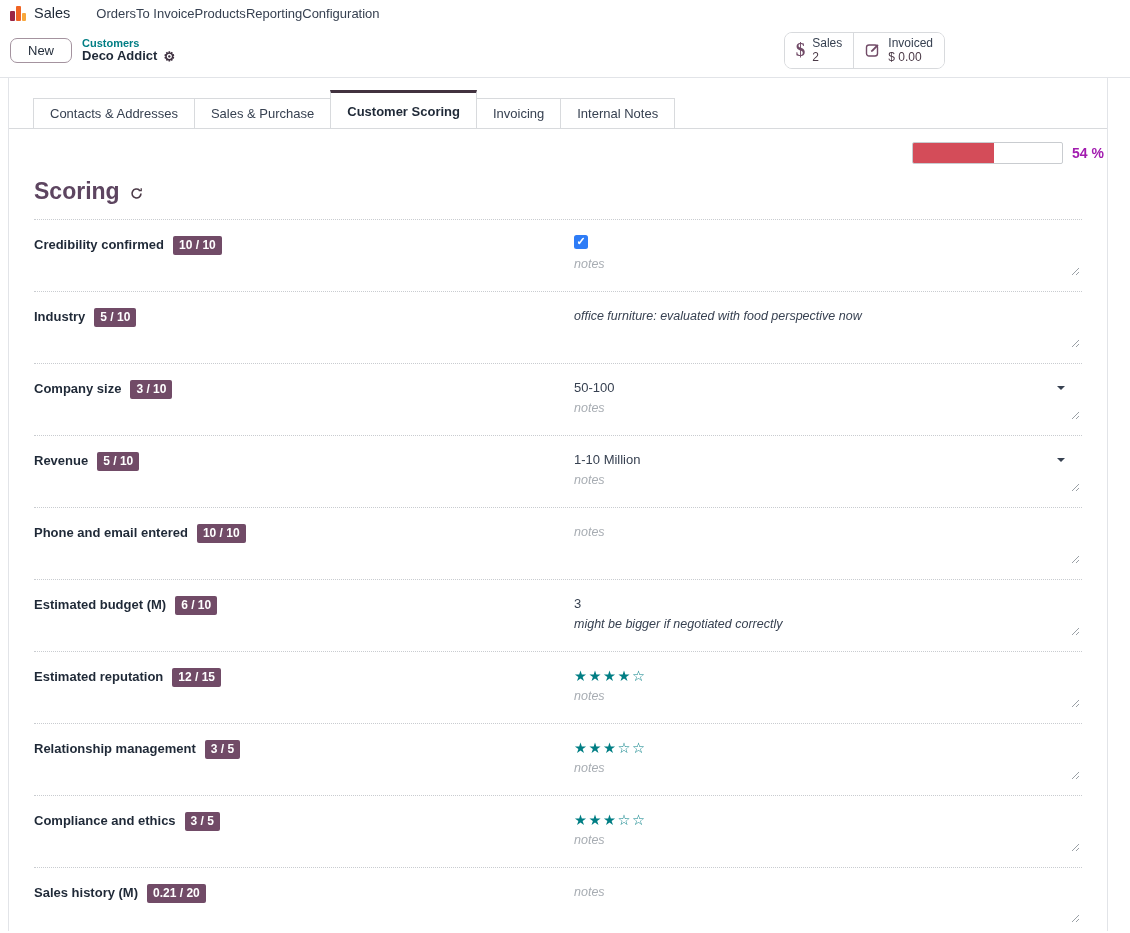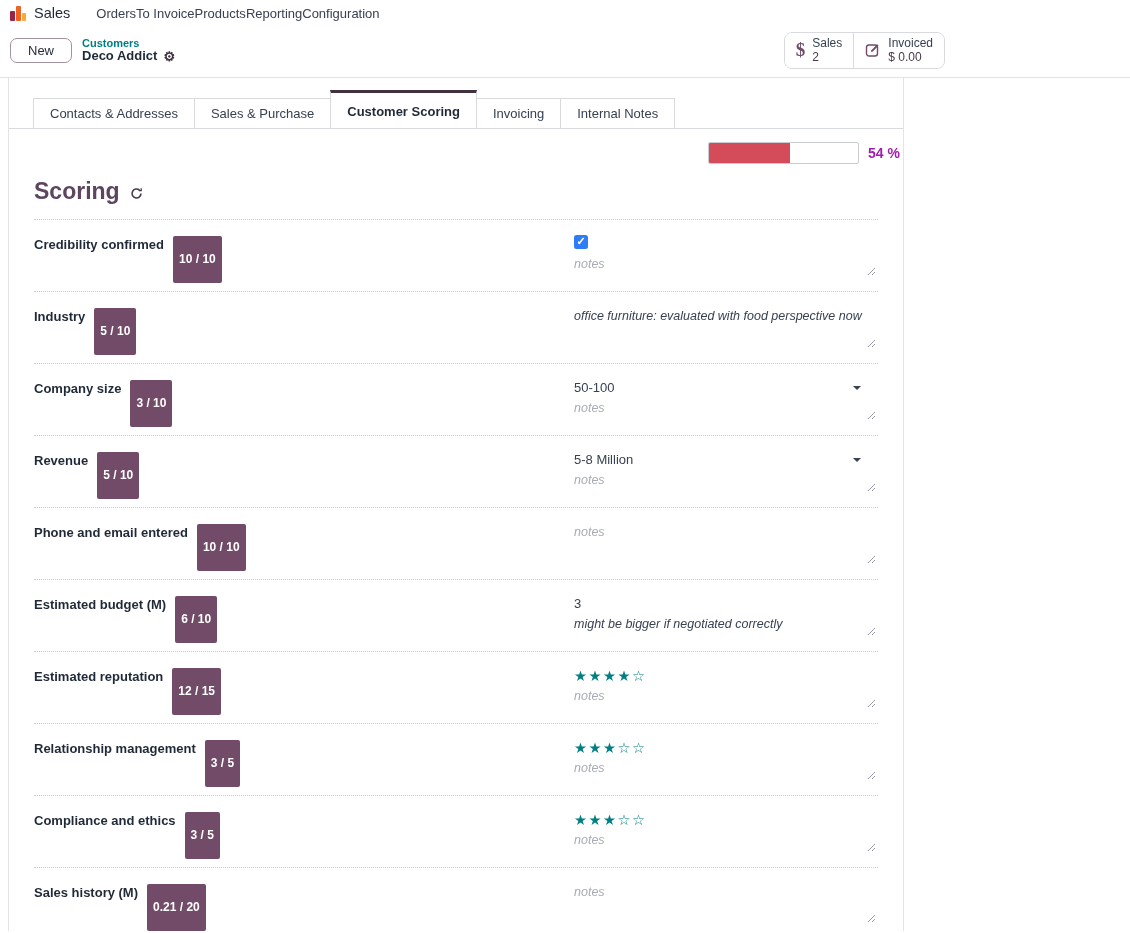--- a/index.html
+++ b/index.html
@@ -30,21 +30,21 @@
                border-radius:8px; overflow:hidden; background:#fff; }
   .statbtn { display:flex; align-items:center; gap:7px; padding:3px 11px; cursor:pointer; background:#fff; }
   .statbtn + .statbtn { border-left:1px solid #d8dadd; }
   .staticon { color:#714b67; display:flex; align-items:center; }
   .dollar { font-size:19px; font-weight:bold; font-family:"Liberation Serif",serif; }
   .stattext { line-height:1.2; }
   .statlabel { font-size:12px; color:#374151; }
   .statvalue { font-size:12px; color:#4b3a47; }
   .headrule { border-bottom:1px solid #e2e4e8; }
   
-  .sheet { margin-left:8px; width:896px; height:853px; border-left:1px solid #e2e4e8;
+  .sheet { margin-left:8px; width:1100px; height:853px; border-left:1px solid #e2e4e8;
            border-right:1px solid #e2e4e8; background:#fff; position:relative; }
   
   .tabs { display:flex; align-items:flex-end; padding:12px 0 0 24px; border-bottom:1px solid #d8dadd; }
   .tab { border:1px solid #d8dadd; border-bottom:none; background:#fff; color:#374151;
          padding:7px 16px; font-size:13px; cursor:pointer; }
   .tab + .tab { margin-left:-1px; }
   .tab.active { border-top:3px solid #42323f; font-weight:bold; color:#1f2937;
                 padding-top:11px; padding-bottom:9px; position:relative; z-index:2; }
   
   .progressrow { display:flex; align-items:center; justify-content:flex-end; gap:9px;
@@ -56,21 +56,21 @@
   .scorehead { display:flex; align-items:center; gap:10px; padding:14px 0 14px 25px; }
   .scoretitle { font-size:23px; font-weight:bold; color:#5d4560; }
   .refresh { cursor:pointer; display:flex; align-items:center; margin-top:4px; }
   
   .rows { margin:0 25px; }
   .srow { display:flex; border-top:1px dotted #c9ccd0; padding:15px 0 12px 0; height:72px; position:relative; }
   .srow:last-child { border-bottom:1px dotted #c9ccd0; }
   .rleft { width:540px; display:flex; align-items:flex-start; gap:9px; padding-top:1px; }
   .rlabel { font-weight:bold; color:#1f2937; font-size:13px; line-height:18px; }
   .rbadge { background:#714b67; color:#fff; font-weight:bold; font-size:12px;
-            padding:16px 6px; border-radius:2px; line-height:15px; }
+            padding:2px 6px; border-radius:2px; line-height:15px; }
   .rright { flex:1; position:relative; padding-right:14px; }
   .wline { min-height:20px; line-height:18px; font-size:13px; color:#374151; position:relative; }
   .noteline { line-height:18px; font-size:12.5px; font-style:italic; }
   .note-ph { color:#a8adb3; }
   .note-tx { color:#374151; }
   .caret { position:absolute; right:3px; top:7px; width:0; height:0; cursor:pointer;
            border-left:4px solid transparent; border-right:4px solid transparent;
            border-top:4.5px solid #374151; }
   .cbox { width:14px; height:14px; background:#2e7cf6; border-radius:2.5px; cursor:pointer;
           display:flex; align-items:center; justify-content:center; }
@@ -202,21 +202,21 @@
               <path d="M8 1 1 8 M8 5 5 8" stroke="#9aa0a6" stroke-width="1" fill="none"></path>
             </svg></span>
         </div>
       </div>
       <div class="srow">
         <div class="rleft">
           <span class="rlabel">Revenue</span>
           <span class="rbadge">5 / 10</span>
         </div>
         <div class="rright">
-          <div class="wline"><span>5-8 Million</span><span class="caret"></span></div>
+          <div class="wline"><span>1-10 Million</span><span class="caret"></span></div>
           <div class="noteline note-ph">notes</div>
           <span class="grip"><svg width="9" height="9" viewBox="0 0 9 9">
               <path d="M8 1 1 8 M8 5 5 8" stroke="#9aa0a6" stroke-width="1" fill="none"></path>
             </svg></span>
         </div>
       </div>
       <div class="srow">
         <div class="rleft">
           <span class="rlabel">Phone and email entered</span>
           <span class="rbadge">10 / 10</span>

